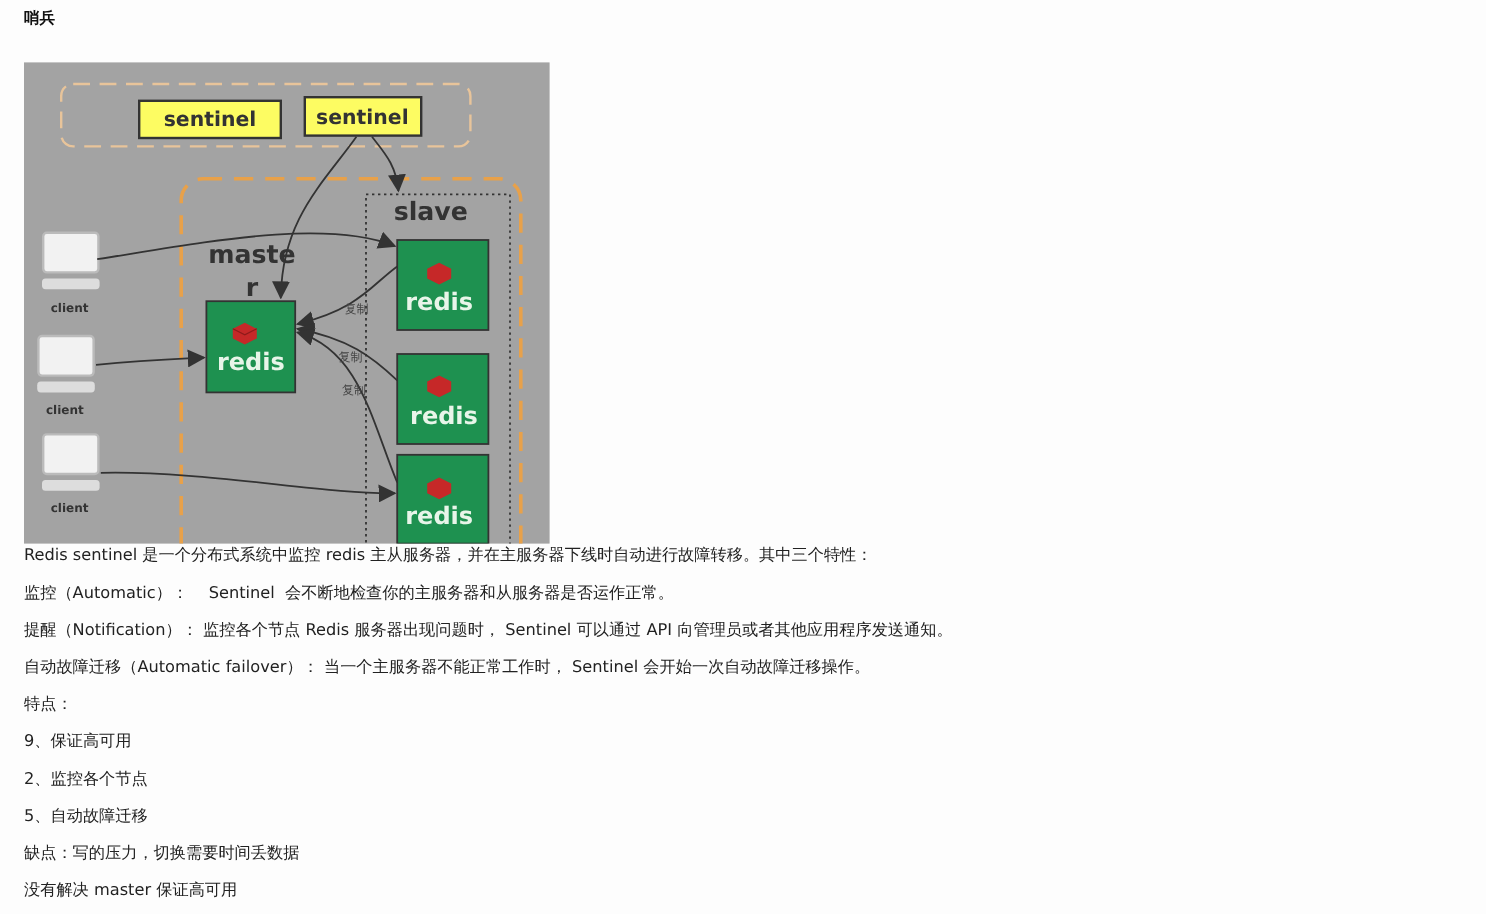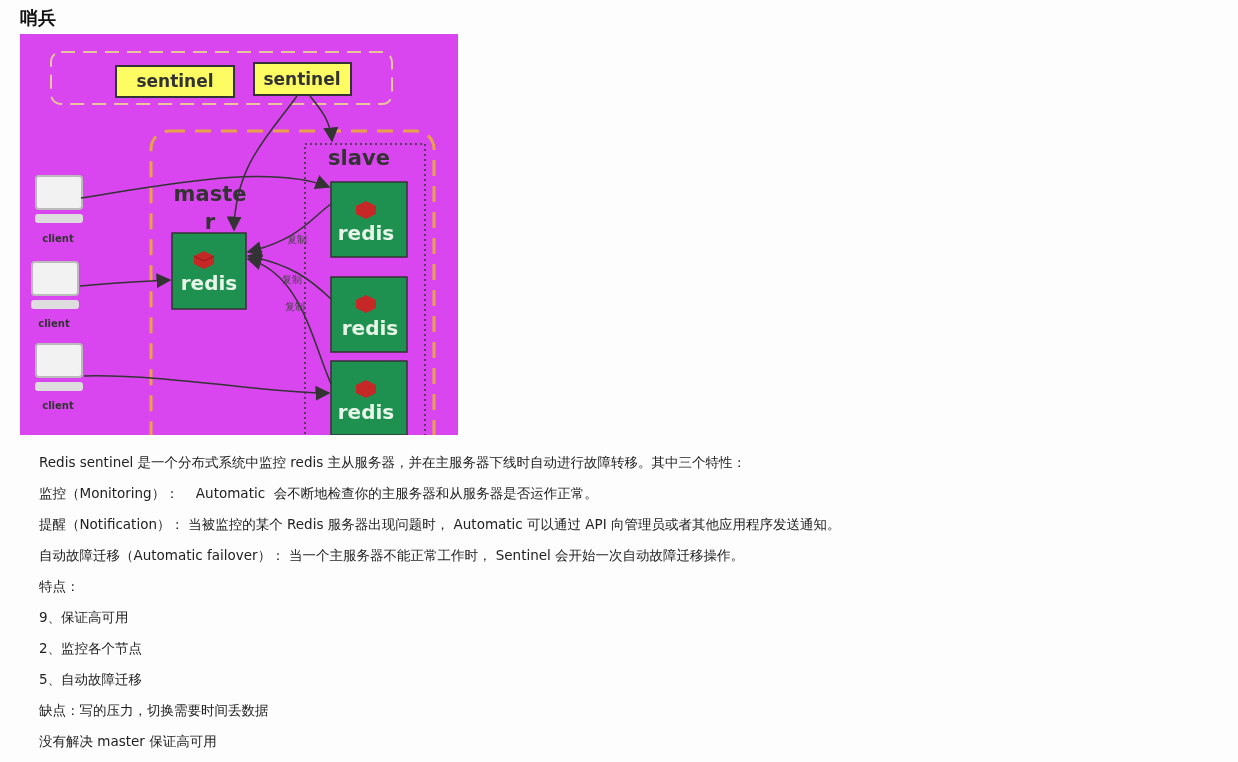--- a/index.html
+++ b/index.html
@@ -1,19 +1,19 @@
 <!DOCTYPE html>
 <html><head>
 <meta charset="utf-8">
 <style>
   html,body{margin:0;padding:0;background:#fdfdfd;}
   body{width:1238px;height:762px;position:relative;overflow:hidden;font-family:"DejaVu Sans","Liberation Sans",sans-serif;color:#222;}
-  .title{position:absolute;left:20px;top:6px;font-size:18px;font-weight:bold;color:#111;}
-  .diagram{position:absolute;left:20px;top:34px;width:438px;height:401px;background:#d946ef;}
-  .para{position:absolute;left:20px;font-size:13.5px;color:#222;white-space:pre;margin-left:19px;}
+  .title{position:absolute;left:20px;top:6px;font-size:13px;font-weight:bold;color:#111;}
+  .diagram{position:absolute;left:20px;top:52px;width:438px;height:401px;background:#a3a3a3;}
+  .para{position:absolute;left:20px;font-size:13.5px;color:#222;white-space:pre;}
   svg text{font-family:"DejaVu Sans","Liberation Sans",sans-serif;}
 </style>
 </head>
 <body>
 
 <div class="title">哨兵</div>
 
 <div class="diagram">
   <svg width="438" height="401" viewBox="0 0 438 401" xmlns="http://www.w3.org/2000/svg">
     <defs>
@@ -103,21 +103,21 @@
       <path d="M311,265 C290,245 270,230 228,222" marker-end="url(#ah)"></path>
       <path d="M311,350 C290,300 280,240 228,225" marker-end="url(#ah)"></path>
     </g>
     <text x="267" y="209" font-size="10" fill="#444">复制</text>
     <text x="262" y="249" font-size="10" fill="#444">复制</text>
     <text x="265" y="276" font-size="10" fill="#444">复制</text>
   </svg>
 </div>
 
 <div class="para" style="top:454px">Redis sentinel 是一个分布式系统中监控 redis 主从服务器，并在主服务器下线时自动进行故障转移。其中三个特性：</div>
-<div class="para" style="top:485px">监控（Monitoring）：    Automatic  会不断地检查你的主服务器和从服务器是否运作正常。</div>
-<div class="para" style="top:516px">提醒（Notification）： 当被监控的某个 Redis 服务器出现问题时， Automatic 可以通过 API 向管理员或者其他应用程序发送通知。</div>
+<div class="para" style="top:485px">监控（Automatic）：    Sentinel  会不断地检查你的主服务器和从服务器是否运作正常。</div>
+<div class="para" style="top:516px">提醒（Notification）： 监控各个节点 Redis 服务器出现问题时， Sentinel 可以通过 API 向管理员或者其他应用程序发送通知。</div>
 <div class="para" style="top:547px">自动故障迁移（Automatic failover）： 当一个主服务器不能正常工作时， Sentinel 会开始一次自动故障迁移操作。</div>
 <div class="para" style="top:578px">特点：</div>
 <div class="para" style="top:609px">9、保证高可用</div>
 <div class="para" style="top:640px">2、监控各个节点</div>
 <div class="para" style="top:671px">5、自动故障迁移</div>
 <div class="para" style="top:702px">缺点：写的压力，切换需要时间丢数据</div>
 <div class="para" style="top:733px">没有解决 master 保证高可用</div>
 
 </body></html>

